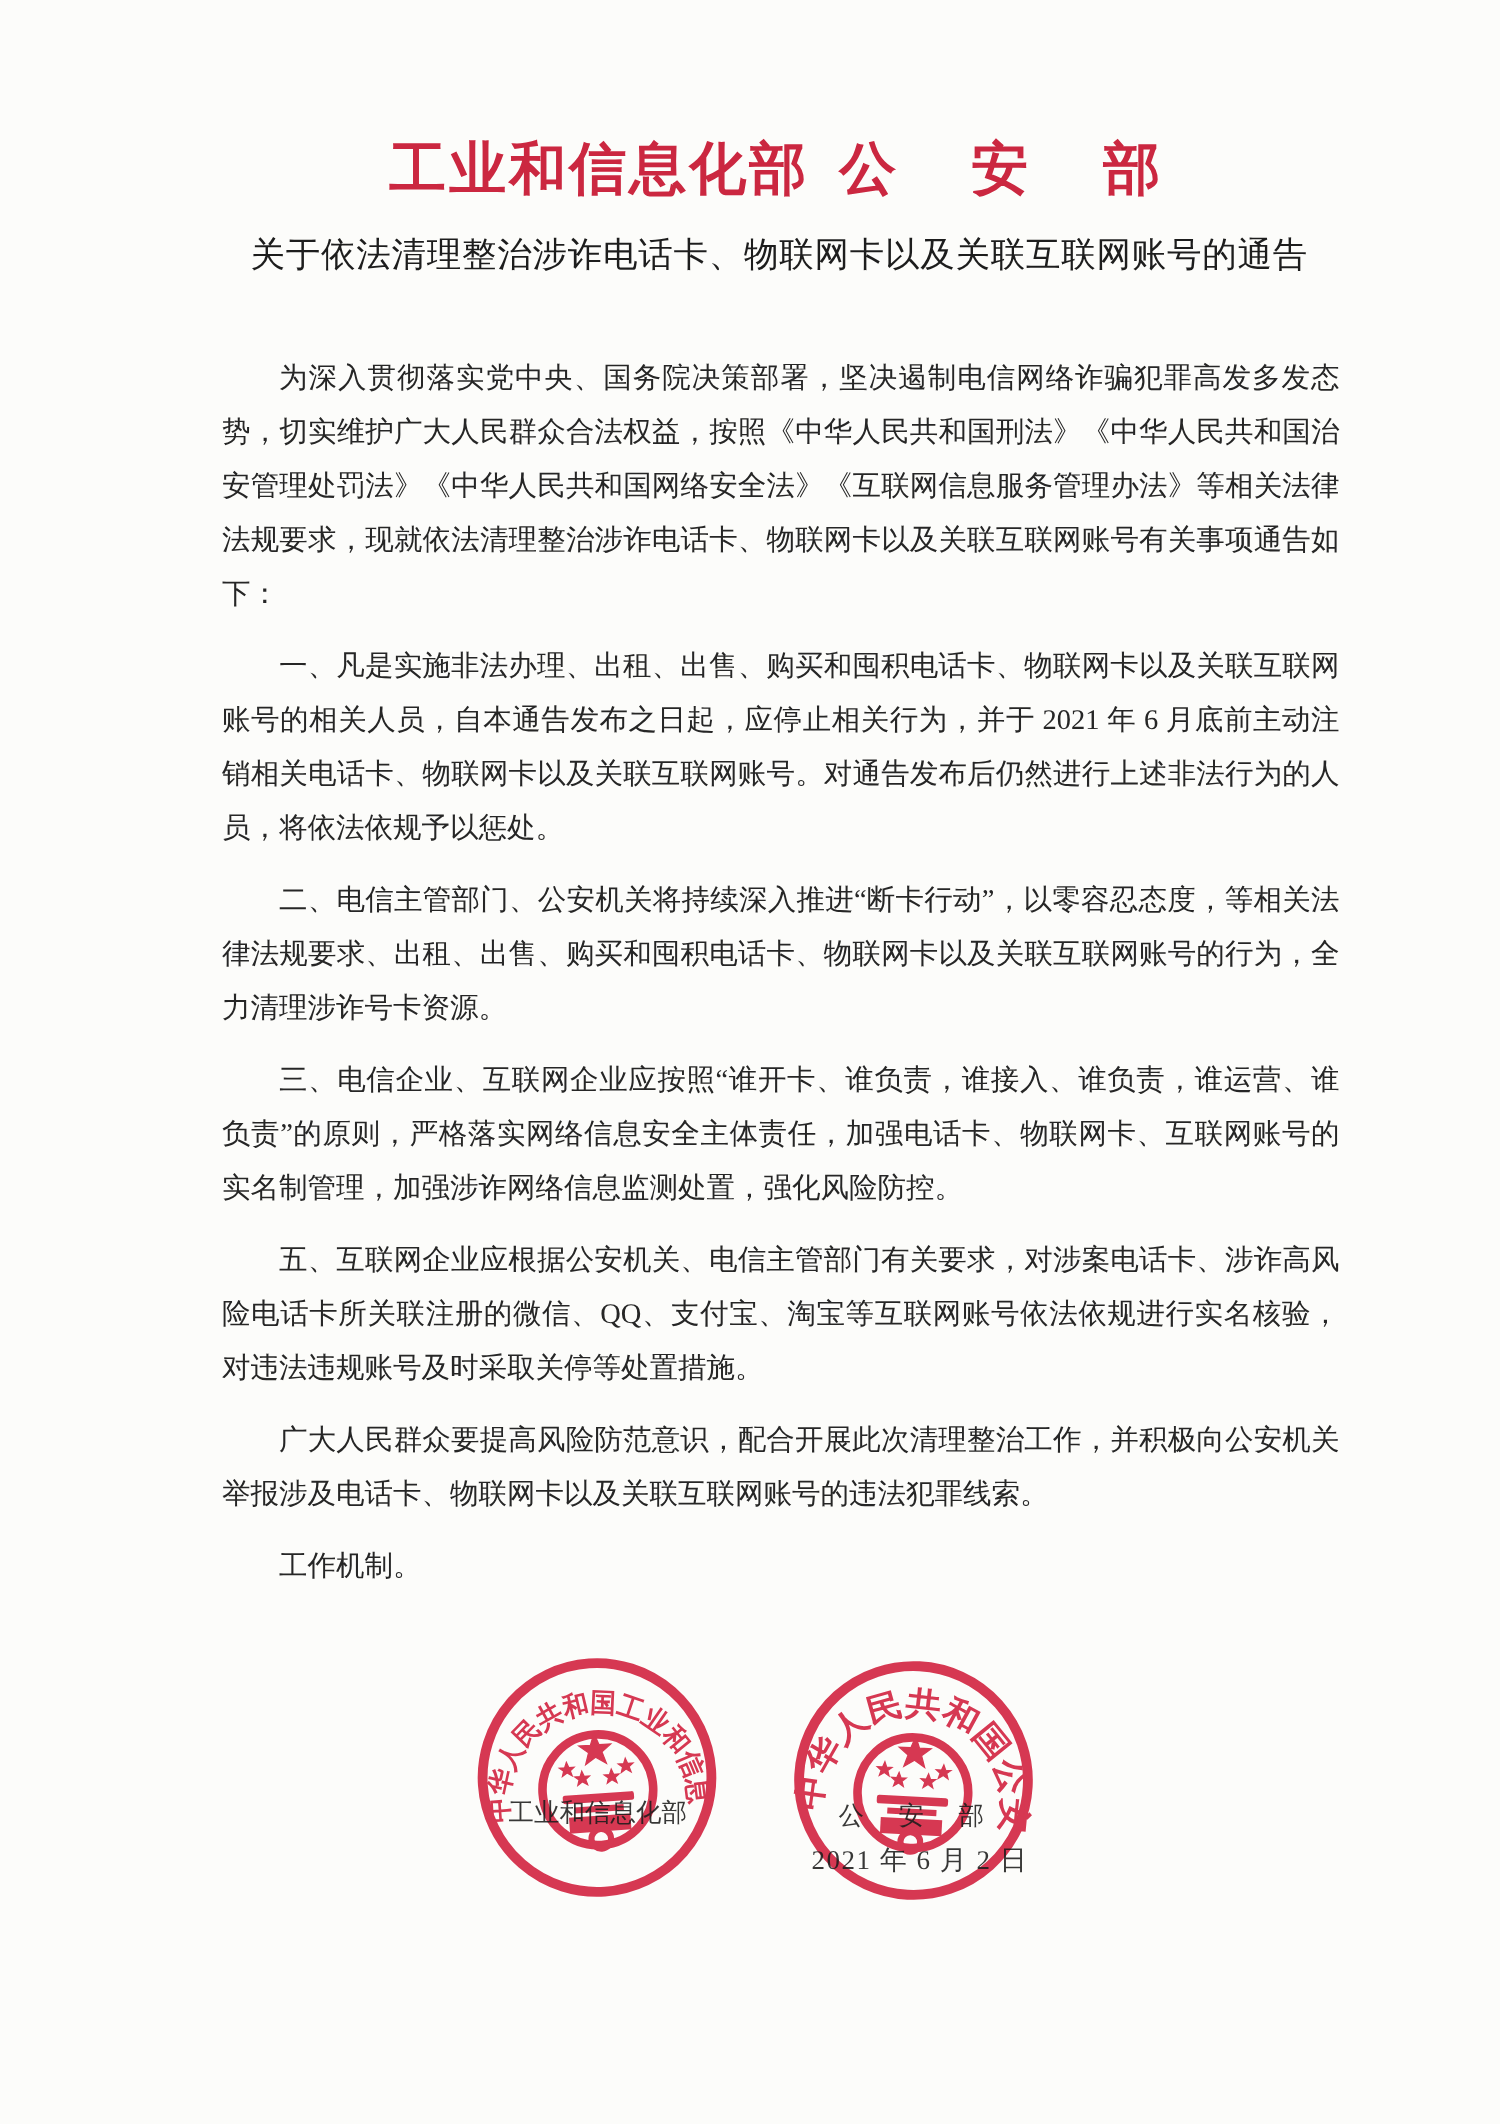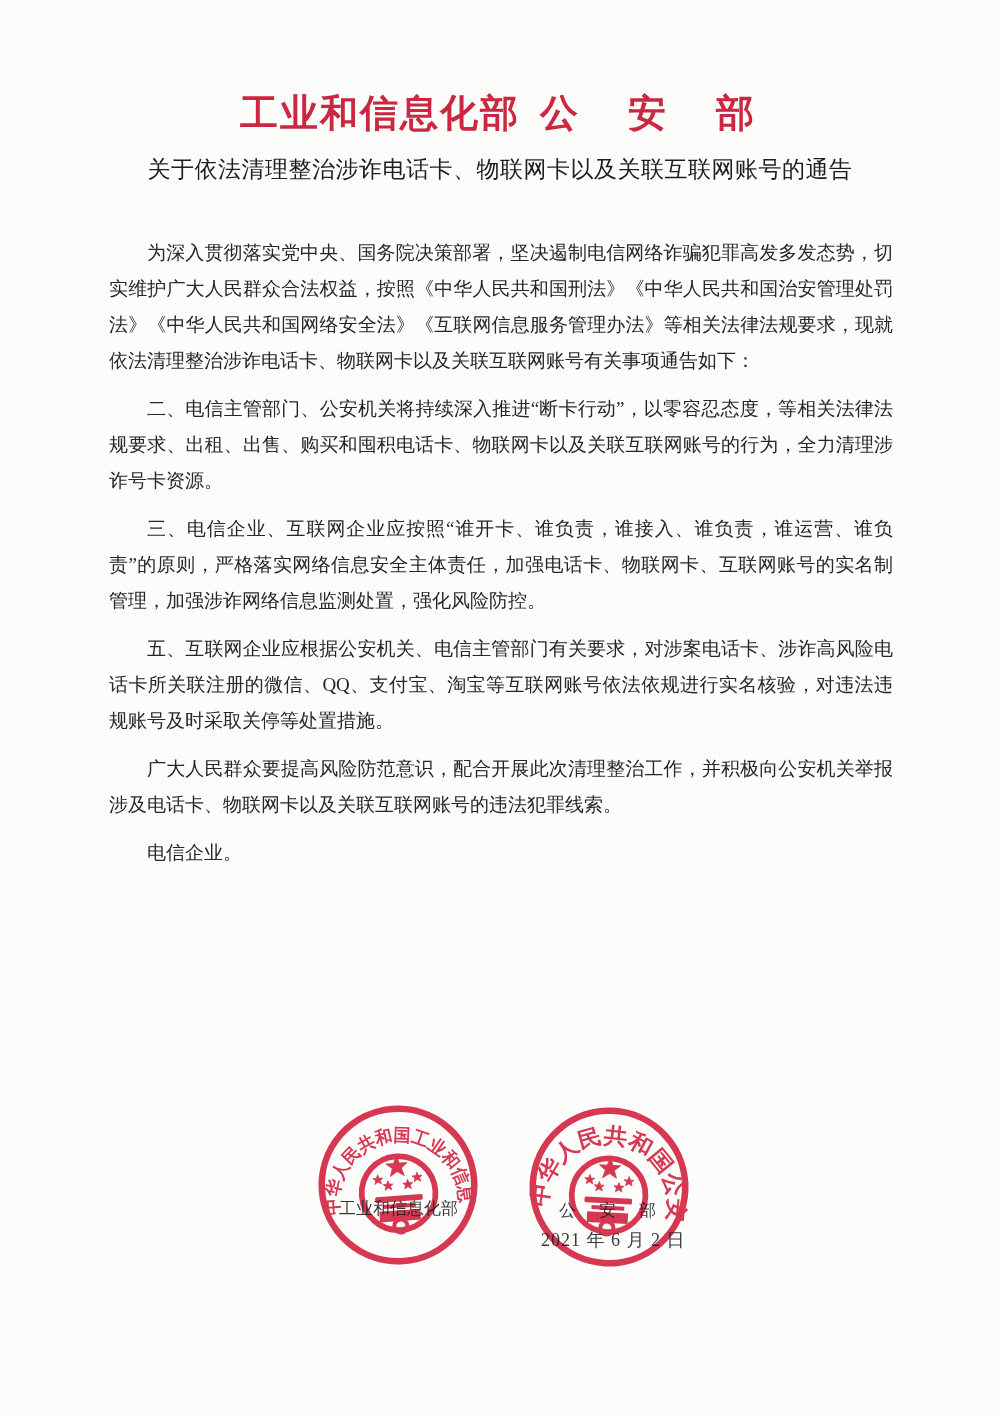--- a/index.html
+++ b/index.html
@@ -11,20 +11,21 @@
   *{margin:0;padding:0;box-sizing:border-box;}
   html,body{background:#f4f4f2;}
   .page{
     position:relative;
     width:1000px;height:1416px;
     margin:0 auto;
     background:var(--page-bg);
     font-family:"Liberation Serif","DejaVu Serif",serif;
     color:var(--text-black);
     overflow:hidden;
+    padding-left:39px;
   }
   .header-row{
     padding-top:90px;
     display:flex;
     justify-content:center;
     align-items:baseline;
     gap:20px;
   }
   .ministry{
     color:var(--header-red);
@@ -84,25 +85,26 @@
 
   <div class="header-row">
     <span class="ministry">工业和信息化部</span>
     <span class="ministry ministry-mps">公　安　部</span>
   </div>
 
   <h1 class="doc-title">关于依法清理整治涉诈电话卡、物联网卡以及关联互联网账号的通告</h1>
 
   <div class="doc-body">
     <p>为深入贯彻落实党中央、国务院决策部署，坚决遏制电信网络诈骗犯罪高发多发态势，切实维护广大人民群众合法权益，按照《中华人民共和国刑法》《中华人民共和国治安管理处罚法》《中华人民共和国网络安全法》《互联网信息服务管理办法》等相关法律法规要求，现就依法清理整治涉诈电话卡、物联网卡以及关联互联网账号有关事项通告如下：</p>
+    <p>一、凡是实施非法办理、出租、出售、购买和囤积电话卡、物联网卡以及关联互联网账号的相关人员，自本通告发布之日起，应停止相关行为，并于 2021 年 6 月底前主动注销相关电话卡、物联网卡以及关联互联网账号。对通告发布后仍然进行上述非法行为的人员，将依法依规予以惩处。</p>
     <p>二、电信主管部门、公安机关将持续深入推进“断卡行动”，以零容忍态度，等相关法律法规要求、出租、出售、购买和囤积电话卡、物联网卡以及关联互联网账号的行为，全力清理涉诈号卡资源。</p>
     <p>三、电信企业、互联网企业应按照“谁开卡、谁负责，谁接入、谁负责，谁运营、谁负责”的原则，严格落实网络信息安全主体责任，加强电话卡、物联网卡、互联网账号的实名制管理，加强涉诈网络信息监测处置，强化风险防控。</p>
     <p>五、互联网企业应根据公安机关、电信主管部门有关要求，对涉案电话卡、涉诈高风险电话卡所关联注册的微信、QQ、支付宝、淘宝等互联网账号依法依规进行实名核验，对违法违规账号及时采取关停等处置措施。</p>
     <p>广大人民群众要提高风险防范意识，配合开展此次清理整治工作，并积极向公安机关举报涉及电话卡、物联网卡以及关联互联网账号的违法犯罪线索。</p>
-    <p>电信企业。</p>
+    <p>工作机制。</p>
   </div>
 
   <div class="seal seal-left">
     <svg viewBox="0 0 200 200">
       <defs>
         <path id="arcL" d="M 27 133 A 74 74 0 1 1 173 133" fill="none"></path>
       </defs>
       <circle cx="100" cy="100" r="93" fill="none" stroke="currentColor" stroke-width="8"></circle>
       <text class="seal-arc-text" font-size="22">
         <textPath href="#arcL" startOffset="2" textLength="290" lengthAdjust="spacingAndGlyphs">中华人民共和国工业和信息化部</textPath>

